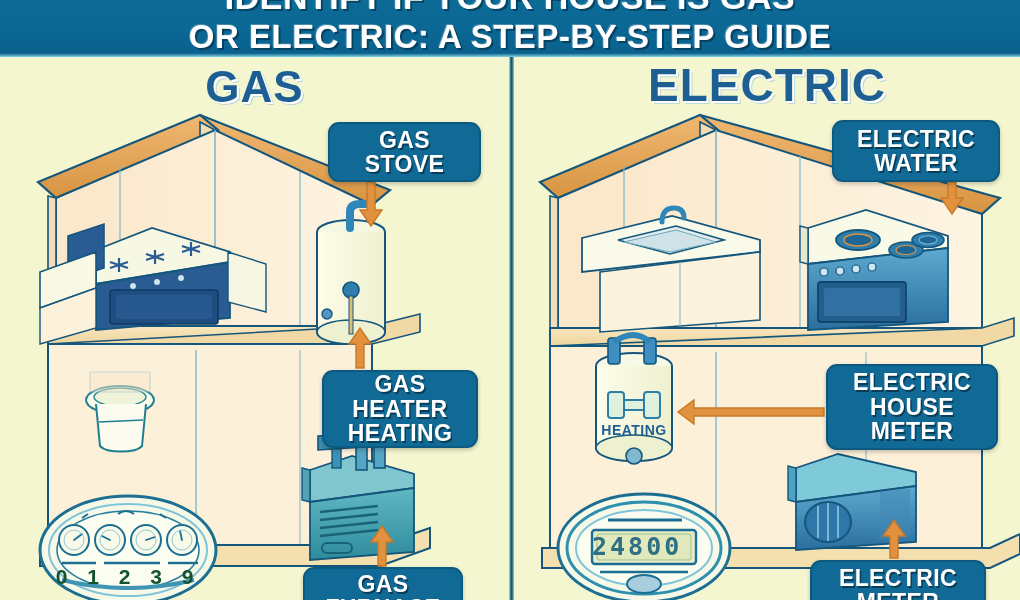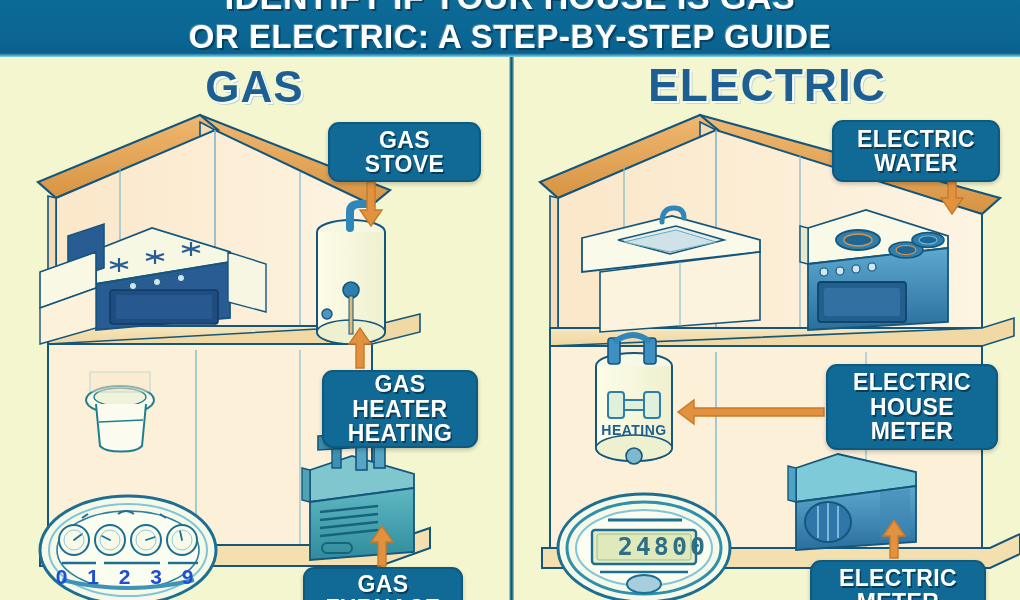--- a/index.html
+++ b/index.html
@@ -401,22 +401,22 @@
     <span>HOUSE</span>
     <span>METER</span>
   </div>
 
   <div class="callout" id="callout-electric-meter">
     <span>ELECTRIC</span>
     <span>METER</span>
   </div>
 
   <div style="position:absolute; left:40px; top:565px; width:176px; text-align:center;
-              font-weight:bold; font-size:21px; color:#1d4ed8; letter-spacing:7px;">0 1 2 3 9</div>
-
-  <div style="position:absolute; left:592px; top:534px; width:116px; text-align:right;
+              font-weight:bold; font-size:21px; color:#14532d; letter-spacing:7px;">0 1 2 3 9</div>
+
+  <div style="position:absolute; left:592px; top:534px; width:116px; text-align:left;
               font-family:'DejaVu Sans Mono', monospace; font-weight:bold; font-size:25px;
               color:#2e6f86; letter-spacing:3px; line-height:26px;">24800</div>
 
   <div style="position:absolute; left:594px; top:422px; width:80px; text-align:center;
               font-weight:bold; font-size:14px; color:#1d5f93; letter-spacing:0.5px;">HEATING</div>
 
 </div>
 
 </body></html>

